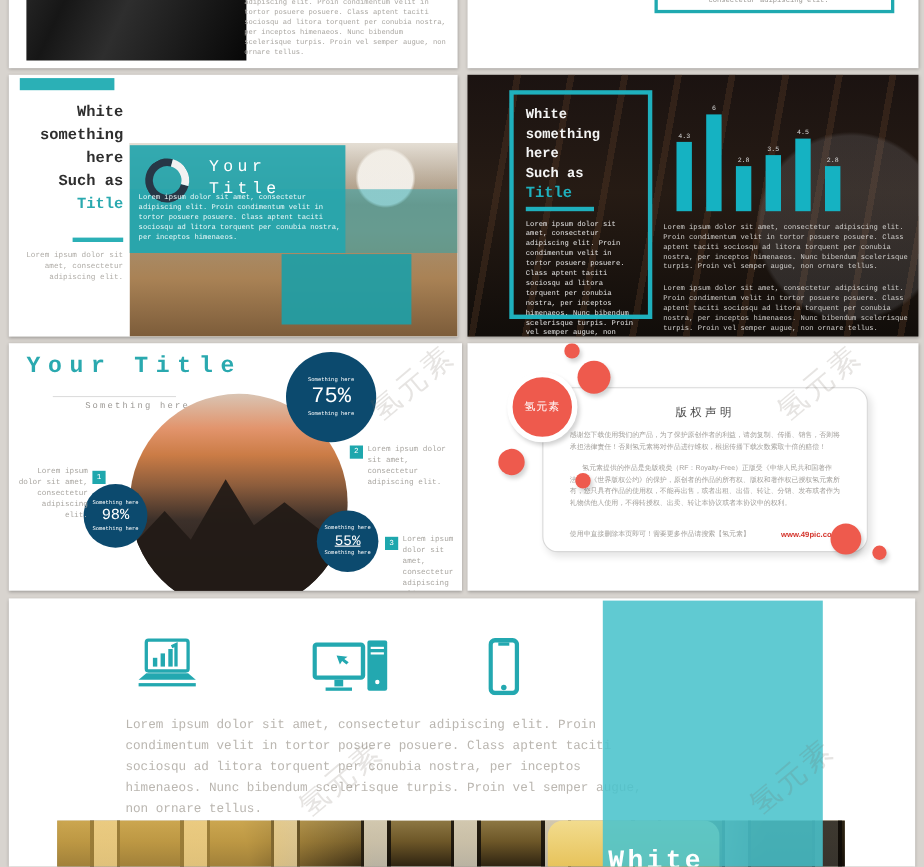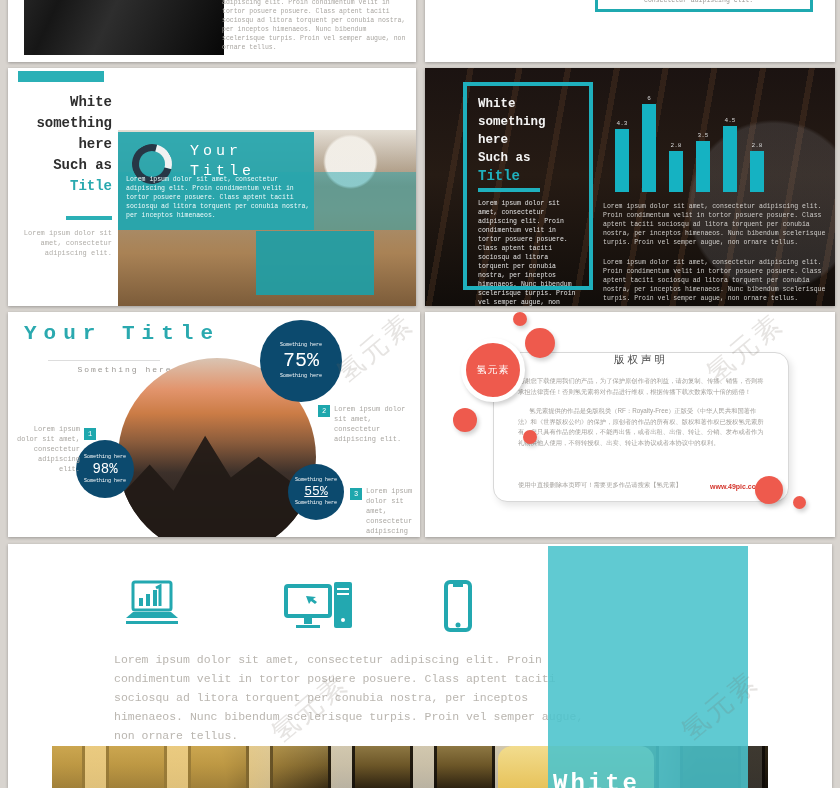--- a/index.html
+++ b/index.html
@@ -79,21 +79,21 @@
   .b1 { left:76px; top:116px; } .b2 { left:310px; top:93px; } .b3 { left:342px; top:176px; }
   .s5-item { position:absolute; font-size:7px; line-height:10px; color:#aaa7a2; }
   .it1 { left:6px; top:112px; width:66px; text-align:right; }
   .it2 { left:326px; top:92px; width:84px; }
   .it3 { left:358px; top:174px; width:60px; }
 
   
   .s6 { left:425px; top:312px; width:410px; height:225px; }
   .s6-panel { position:absolute; left:68px; top:40px; width:296px; height:150px; background:#fff;
     border:1px solid #d8d8d8; border-radius:14px; box-shadow:3px 4px 7px rgba(0,0,0,.10); }
-  .s6-title { text-align:center; font-size:10.5px; letter-spacing:3px; color:#4a4a4a;
+  .s6-title { text-align:center; margin-top:15px; font-size:10.5px; letter-spacing:3px; color:#4a4a4a;
     font-family:Liberation Serif, serif; }
   .s6-para { margin:9px 24px 0; font-size:6.3px; line-height:10.5px; color:#a3a09c; font-family:"Liberation Sans",sans-serif; }
   .s6-para.indent { text-indent:1.8em; }
   .s6-footer { position:absolute; left:24px; bottom:11px; font-size:6.3px; color:#a3a09c; font-family:"Liberation Sans",sans-serif; }
   .s6-url { position:absolute; left:216px; bottom:11px; font-size:7px; font-weight:bold; color:#d4352c; font-family:"Liberation Sans",sans-serif; }
   .rc { position:absolute; border-radius:50%; background:#ee5a4d; box-shadow:2px 3px 4px rgba(0,0,0,.18); }
   .rc-main { left:36px; top:26px; width:64px; height:64px; border:5px solid #fff; display:flex;
     align-items:center; justify-content:center; color:#fff; font-size:10px; letter-spacing:1px;
     font-family:"Liberation Sans",sans-serif; }
   .rc2 { left:100px; top:16px; width:30px; height:30px; }

